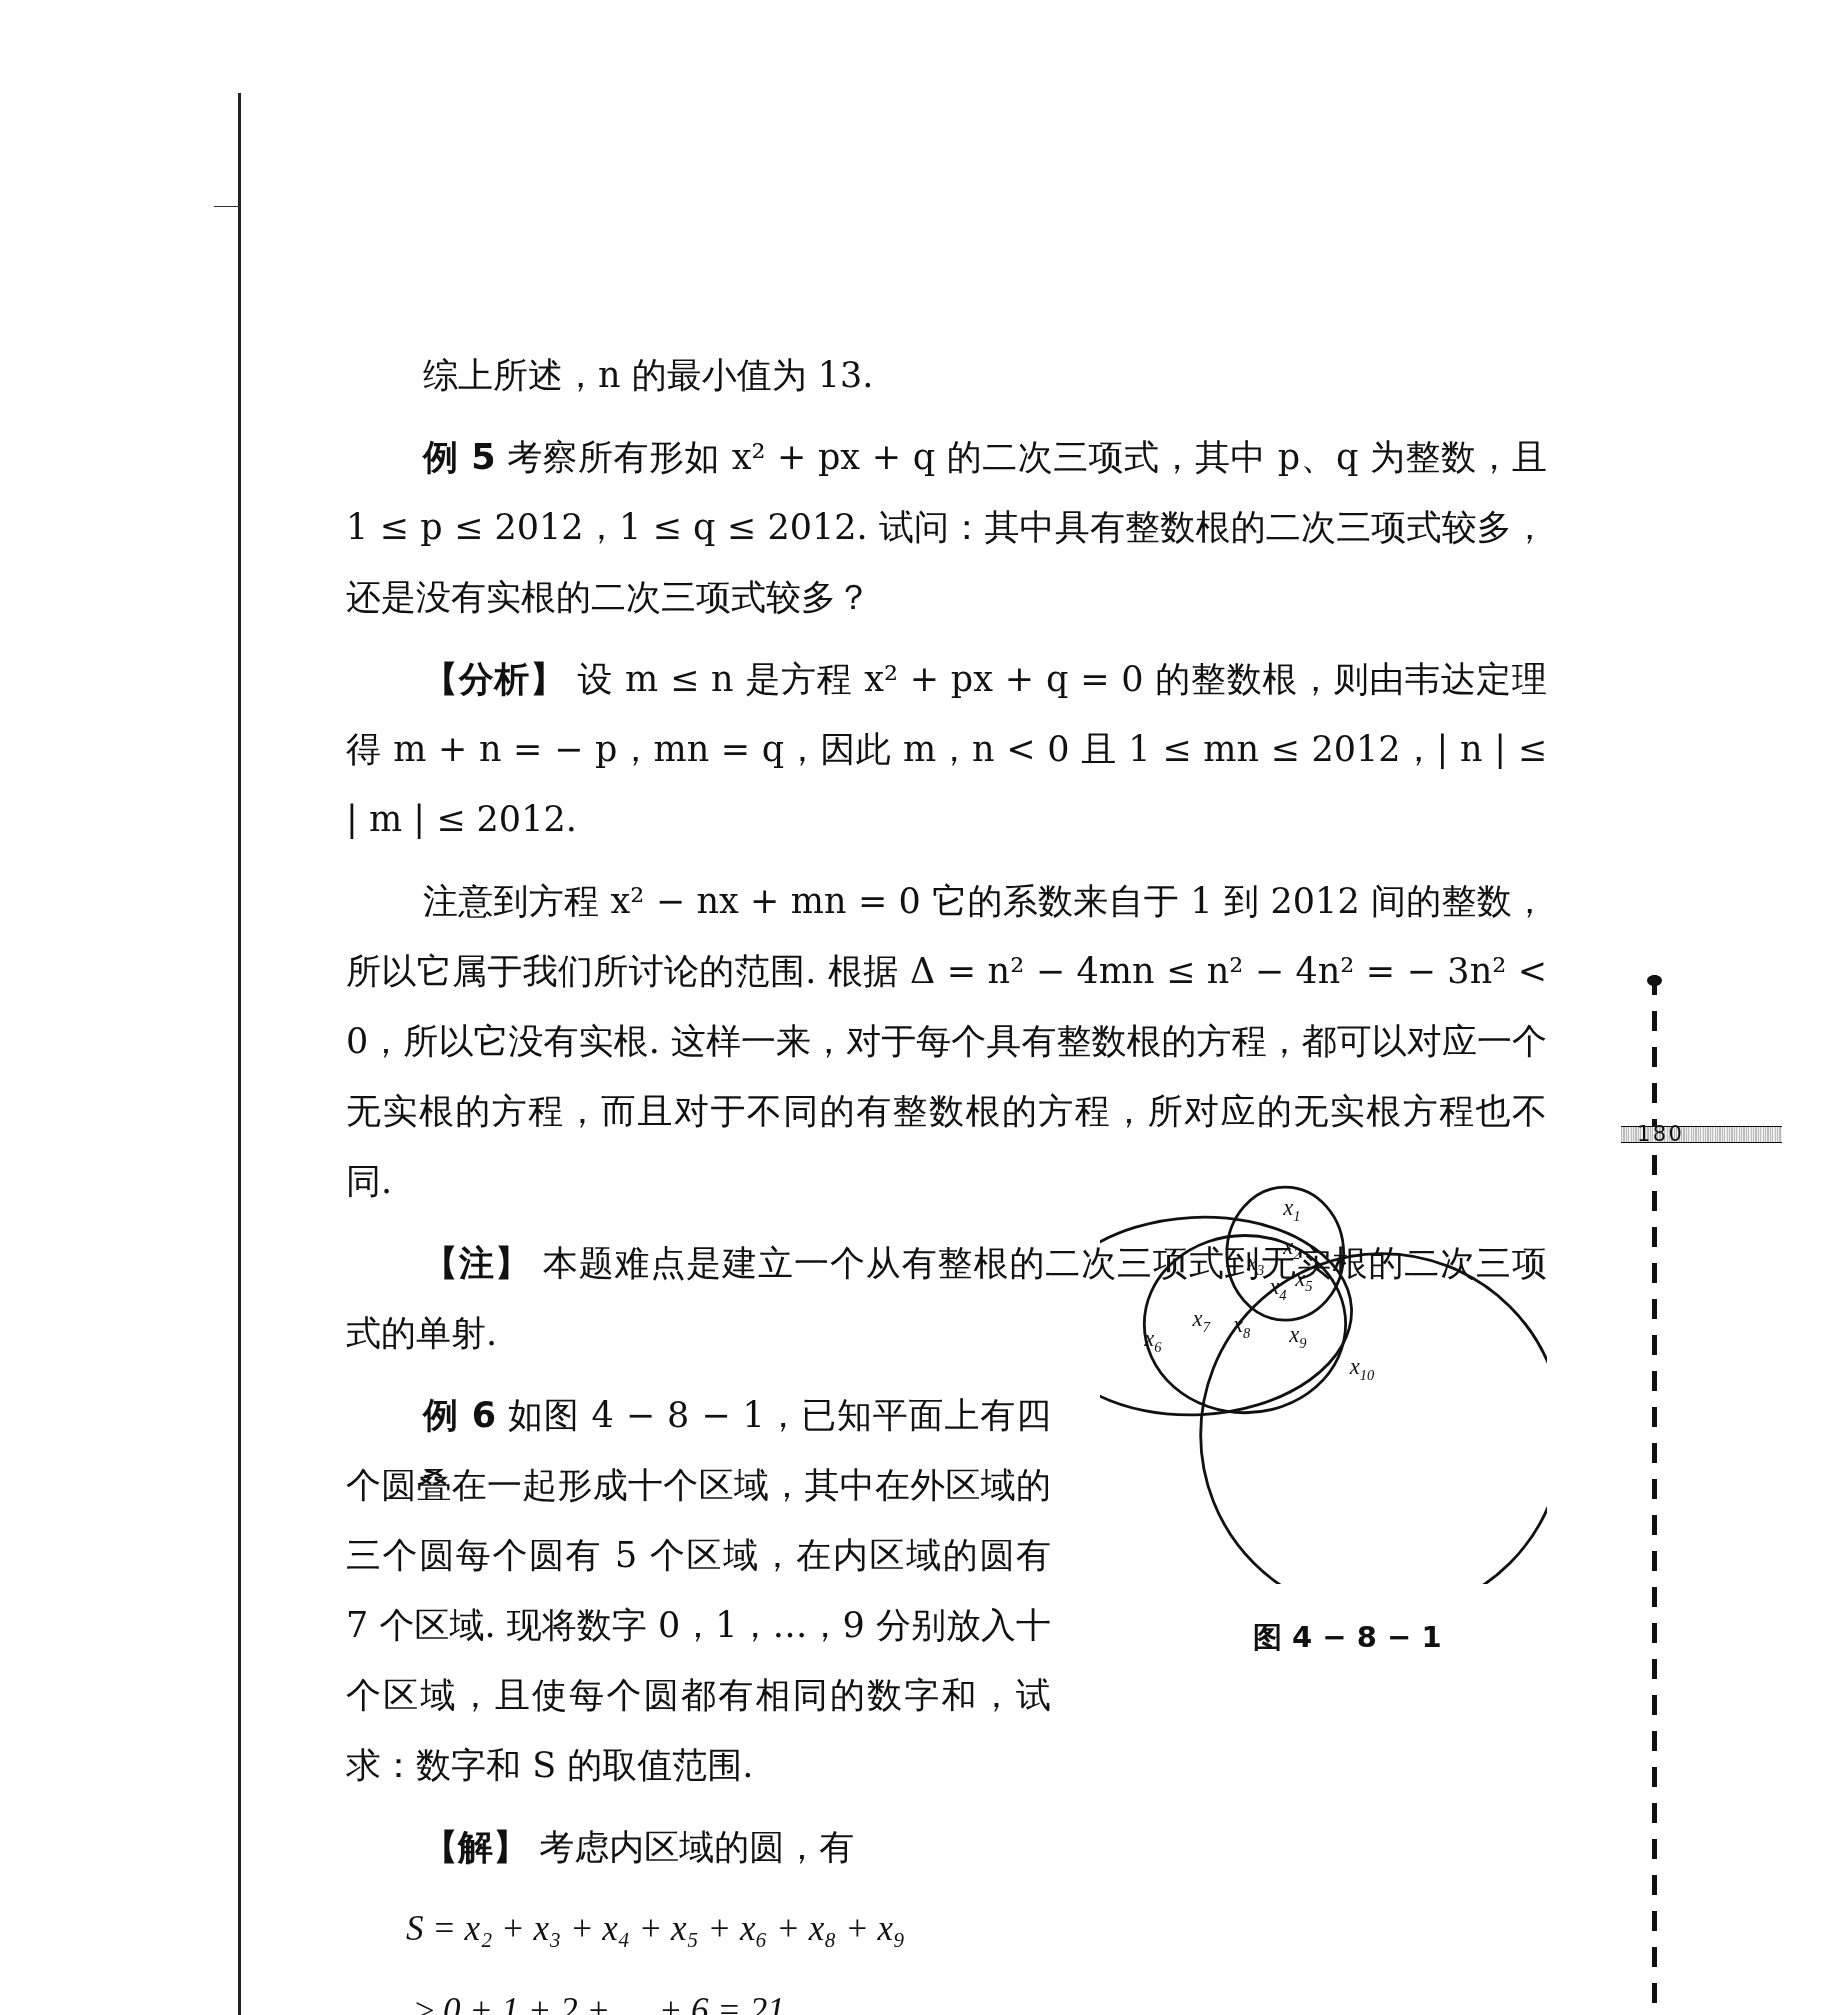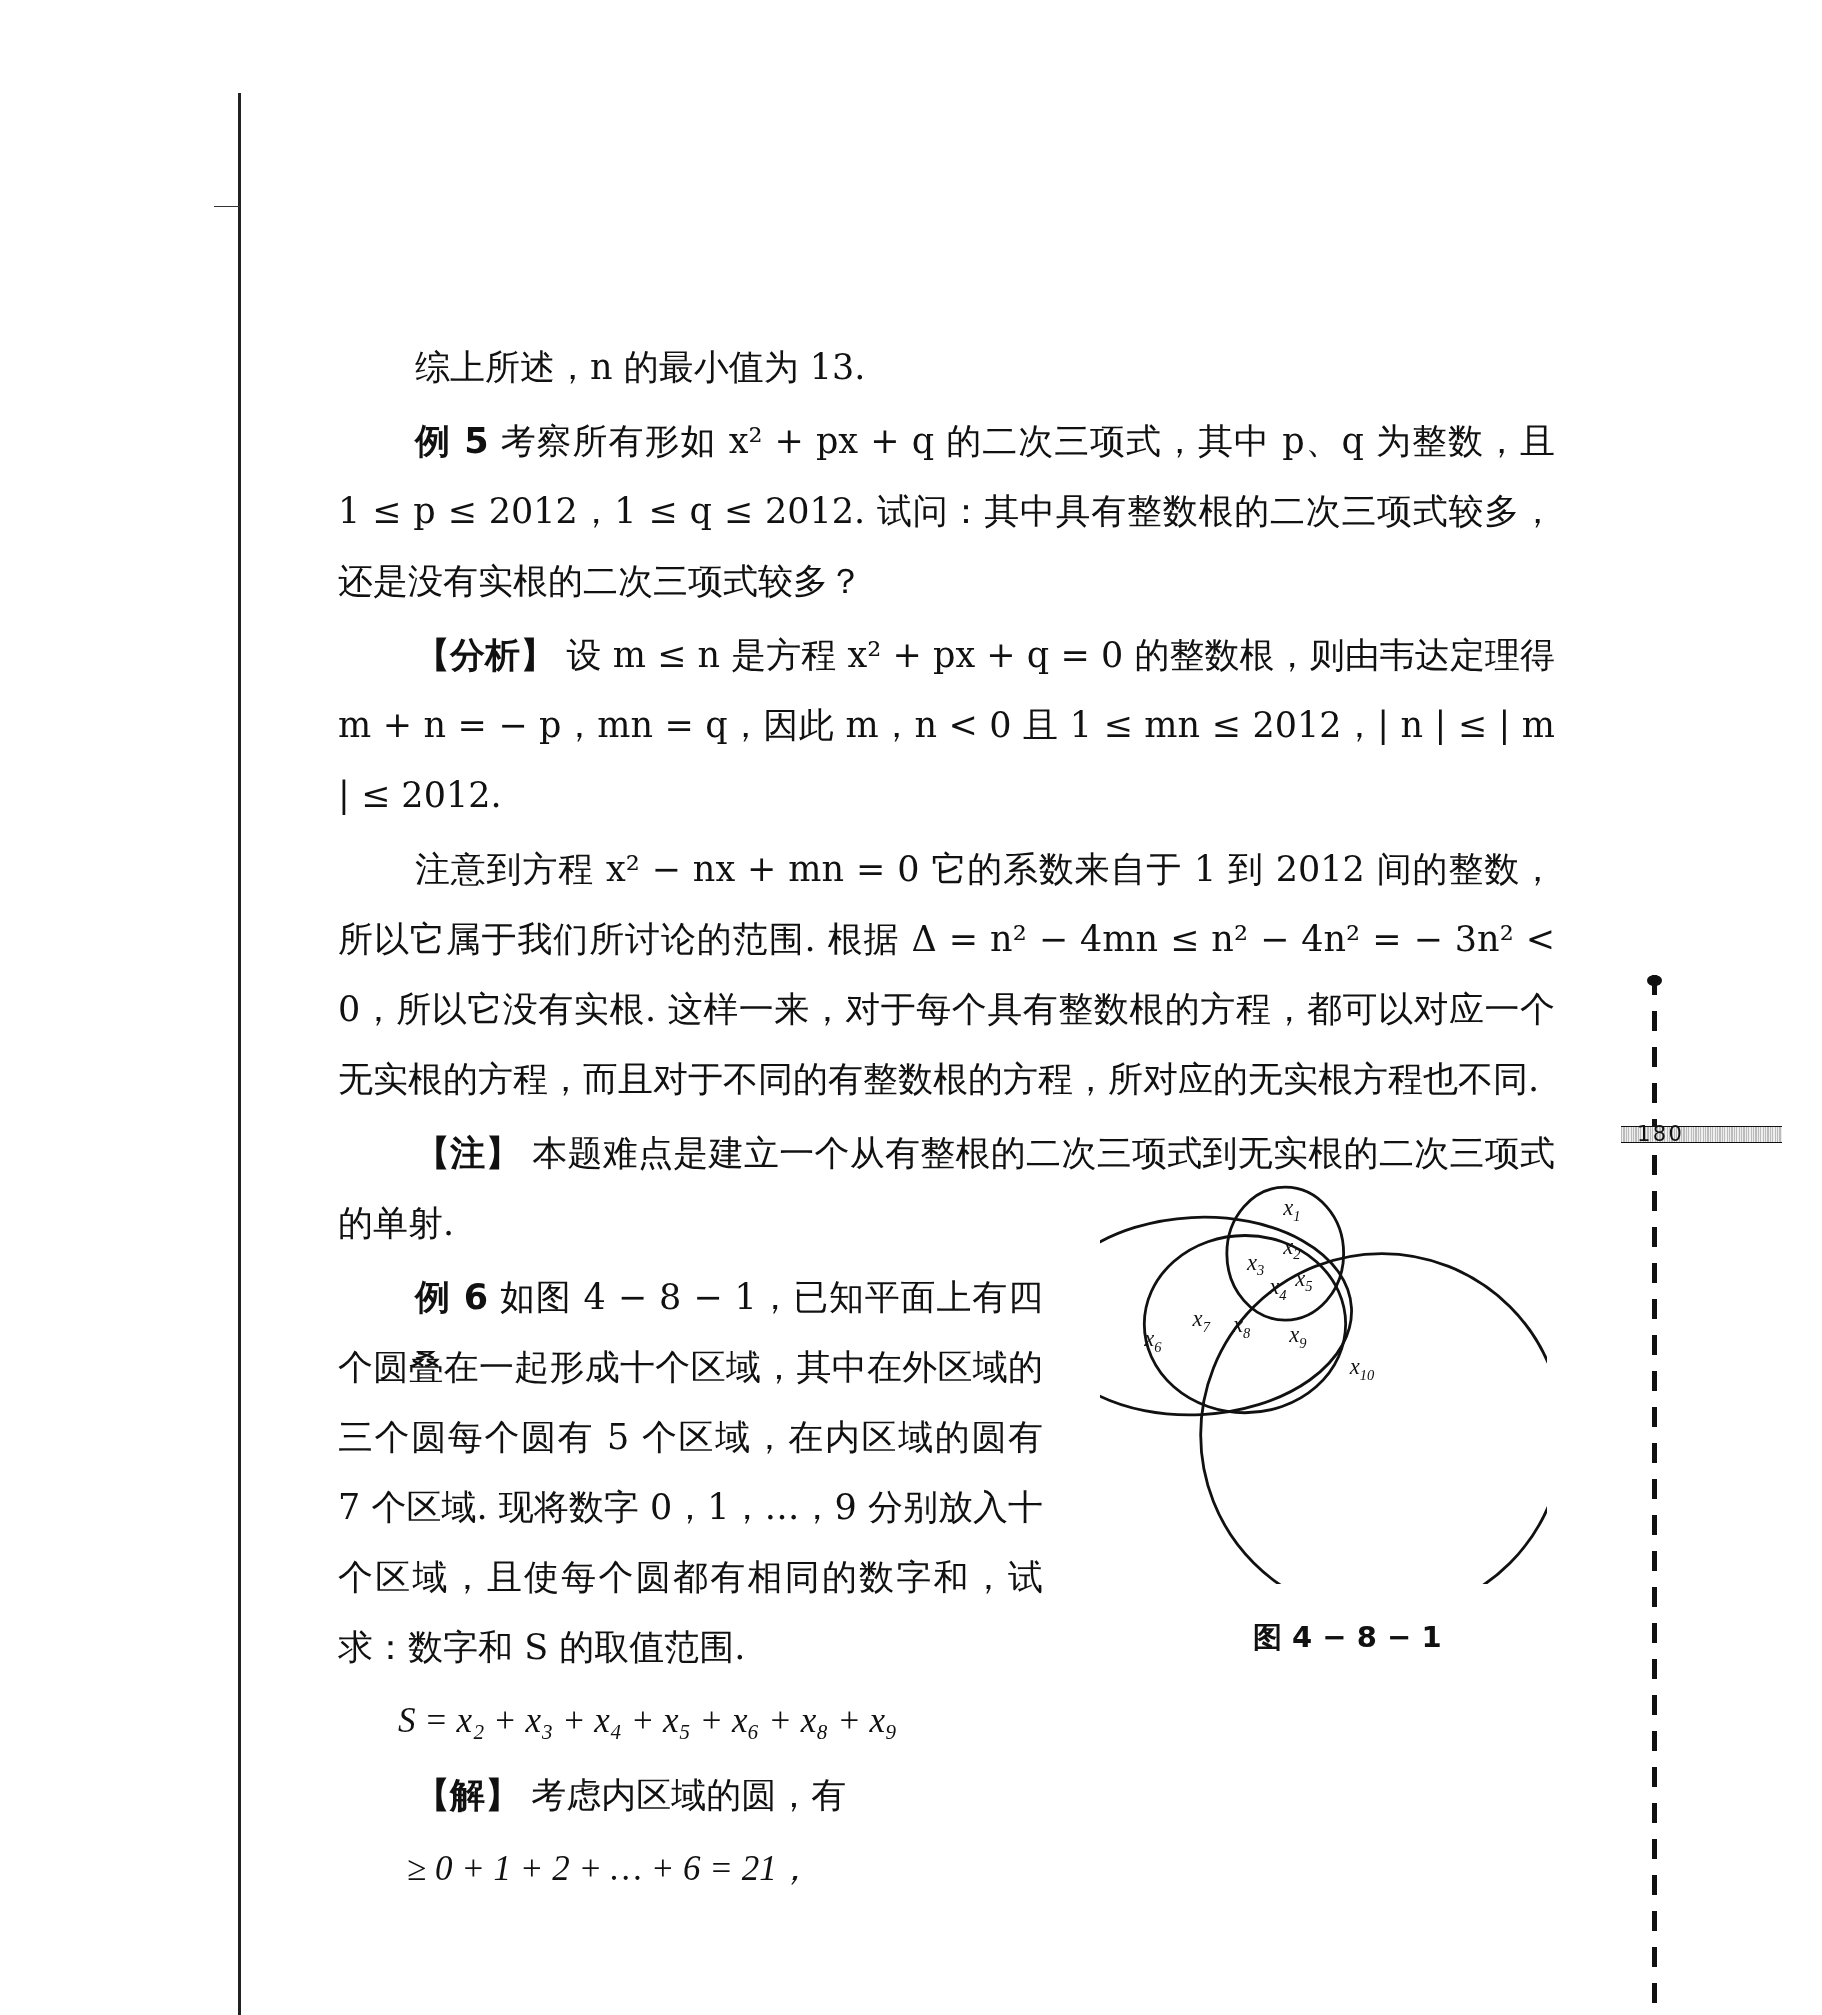--- a/index.html
+++ b/index.html
@@ -12,21 +12,21 @@
     position: absolute; left: 238px; top: 93px; width: 2.8px; height: 2378px;
     background: #222;
   }
   .binding-tick {
     position: absolute; left: 214px; top: 206px; width: 26px; height: 1.2px; background: #333;
   }
   .text-block {
     position: absolute; left: 334px; width: 1225px;
     font-size: 35px; line-height: 70px;
   }
-  .p { margin: 4px; text-align: justify; text-align-last: left; }
+  .p { margin: 12px; text-align: justify; text-align-last: left; }
   .indent { text-indent: 77px; }
   .bold { font-family: "DejaVu Sans", "Liberation Sans", sans-serif; font-weight: bold; }
   .math { font-family: "Liberation Serif", "DejaVu Serif", serif; font-style: italic; }
 
   .ex6-wrap { position: relative; }
   .ex6-text { width: 705px; }
 
   .figure {
     position: absolute; left: 1100px; top: 1177px; width: 447px; height: 484px; text-align: center;
   }
@@ -75,24 +75,24 @@
 
 
   <p class="p indent">
     <span class="bold">【注】</span><span> 本题难点是建立一个从有整根的二次三项式到无实根的二次三项式的单射.</span>
   </p>
 
   <div class="ex6-wrap">
     <p class="p indent ex6-text">
       <span class="bold">例 6</span><span> 如图 4 − 8 − 1，已知平面上有四个圆叠在一起形成十个区域，其中在外区域的三个圆每个圆有 5 个区域，在内区域的圆有 7 个区域. 现将数字 0，1，…，9 分别放入十个区域，且使每个圆都有相同的数字和，试求：数字和 S 的取值范围.</span>
     </p>
-    <p class="p math" style="padding-left:60px;">S = x₂ + x₃ + x₄ + x₅ + x₆ + x₈ + x₉</p>
     <p class="p indent ex6-text">
       <span class="bold">【解】</span><span> 考虑内区域的圆，有</span>
     </p>
+    <p class="p math" style="padding-left:60px;">S = x₂ + x₃ + x₄ + x₅ + x₆ + x₈ + x₉</p>
     <p class="p math" style="padding-left:69px;">≥ 0 + 1 + 2 + … + 6 = 21，</p>
   </div>
 
 </div>
 
 <div class="figure">
   <svg viewBox="0 0 1110 1010">
     <g fill="none" stroke="#111" stroke-width="7">
       <ellipse cx="460" cy="190" rx="145" ry="165"></ellipse>
       <ellipse cx="240" cy="345" rx="385" ry="245" transform="rotate(-3 240 345)"></ellipse>

